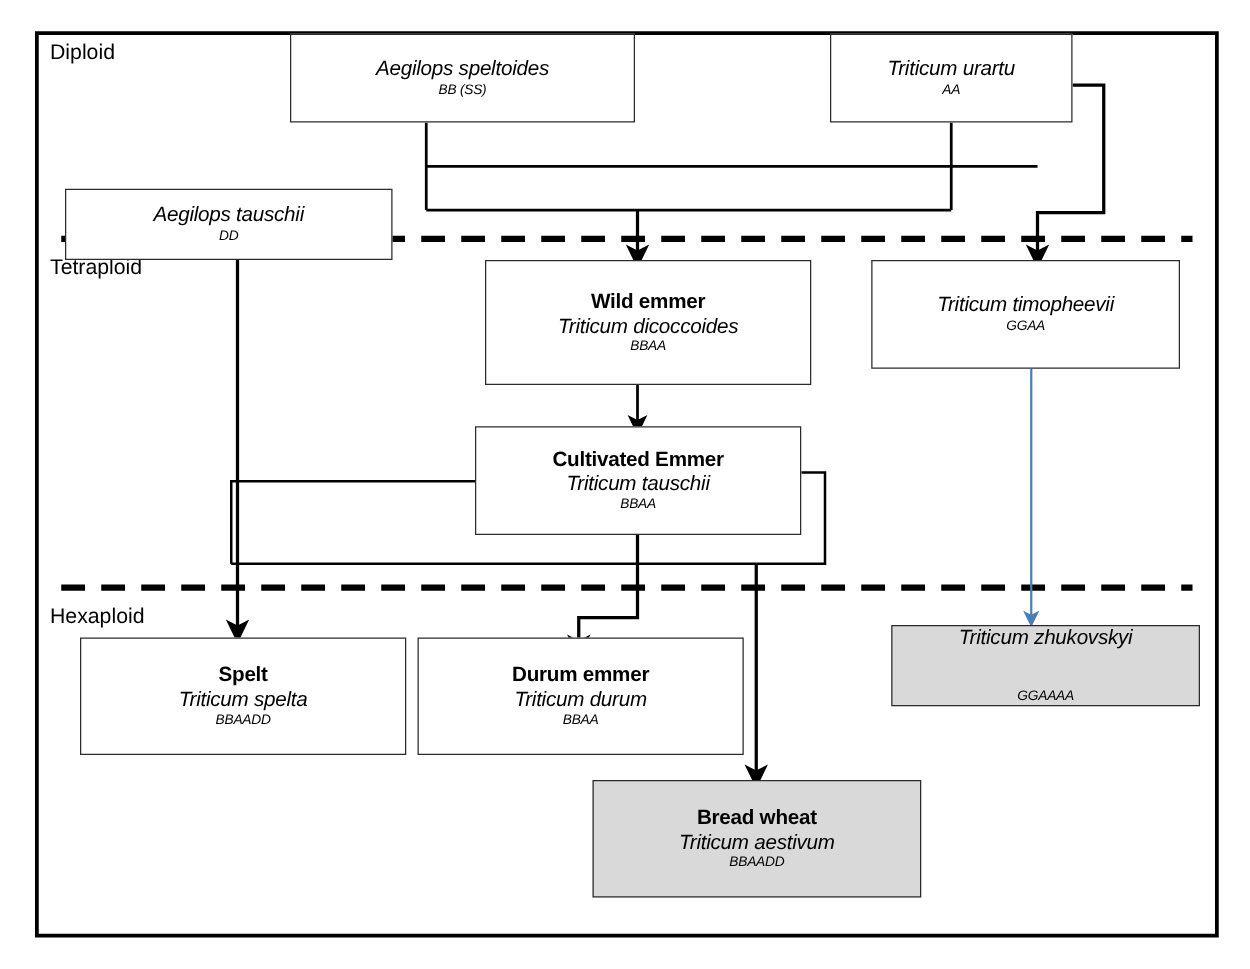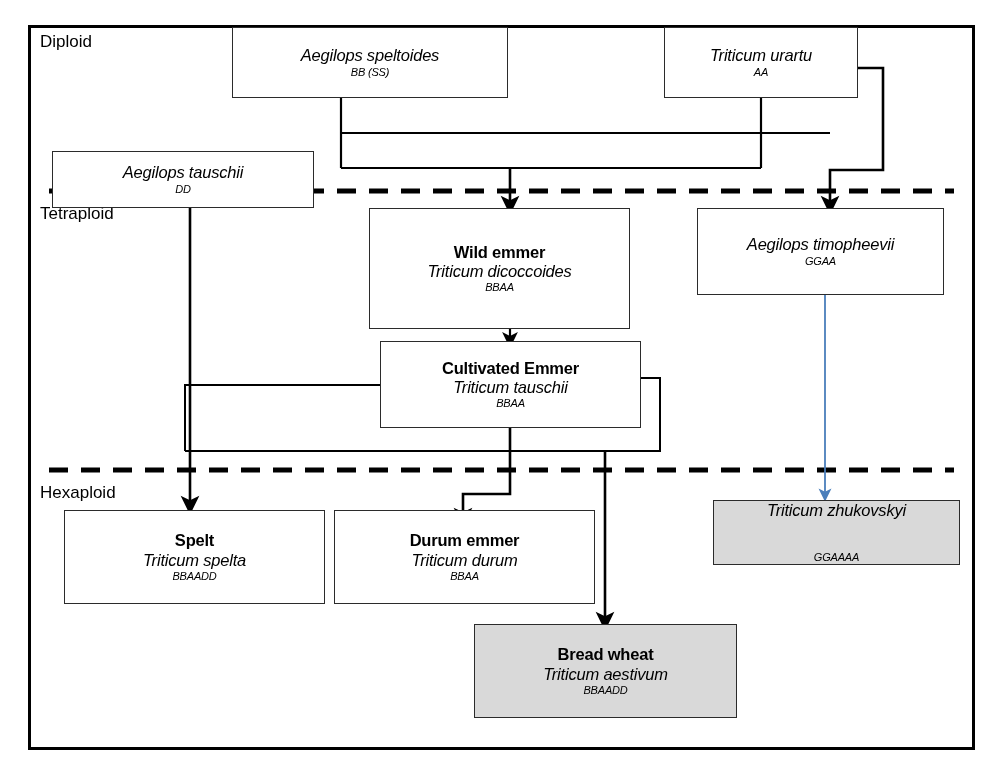--- a/index.html
+++ b/index.html
@@ -134,28 +134,28 @@
   <div class="node" style="left:664px; top:27px; width:194px; height:71px;">
     <span class="sci">Triticum urartu</span>
     <span class="gen">AA</span>
   </div>
 
   <div class="node" style="left:52px; top:109px; width:262px; height:57px;margin-top:42px;">
     <span class="sci">Aegilops tauschii</span>
     <span class="gen">DD</span>
   </div>
 
-  <div class="node" style="left:369px; top:208px; width:261px; height:121px;">
+  <div class="node" style="left:388px; top:208px; width:261px; height:100px;">
     <span class="ttl">Wild emmer</span>
     <span class="sci">Triticum dicoccoides</span>
     <span class="gen">BBAA</span>
   </div>
 
   <div class="node" style="left:697px; top:208px; width:247px; height:87px;">
-    <span class="sci">Aegilops timopheevii</span>
+    <span class="sci">Triticum timopheevii</span>
     <span class="gen">GGAA</span>
   </div>
 
   <div class="node" style="left:380px; top:341px; width:261px; height:87px;">
     <span class="ttl">Cultivated Emmer</span>
     <span class="sci">Triticum tauschii</span>
     <span class="gen">BBAA</span>
   </div>
 
   <div class="node" style="left:64px; top:510px; width:261px; height:94px;">

